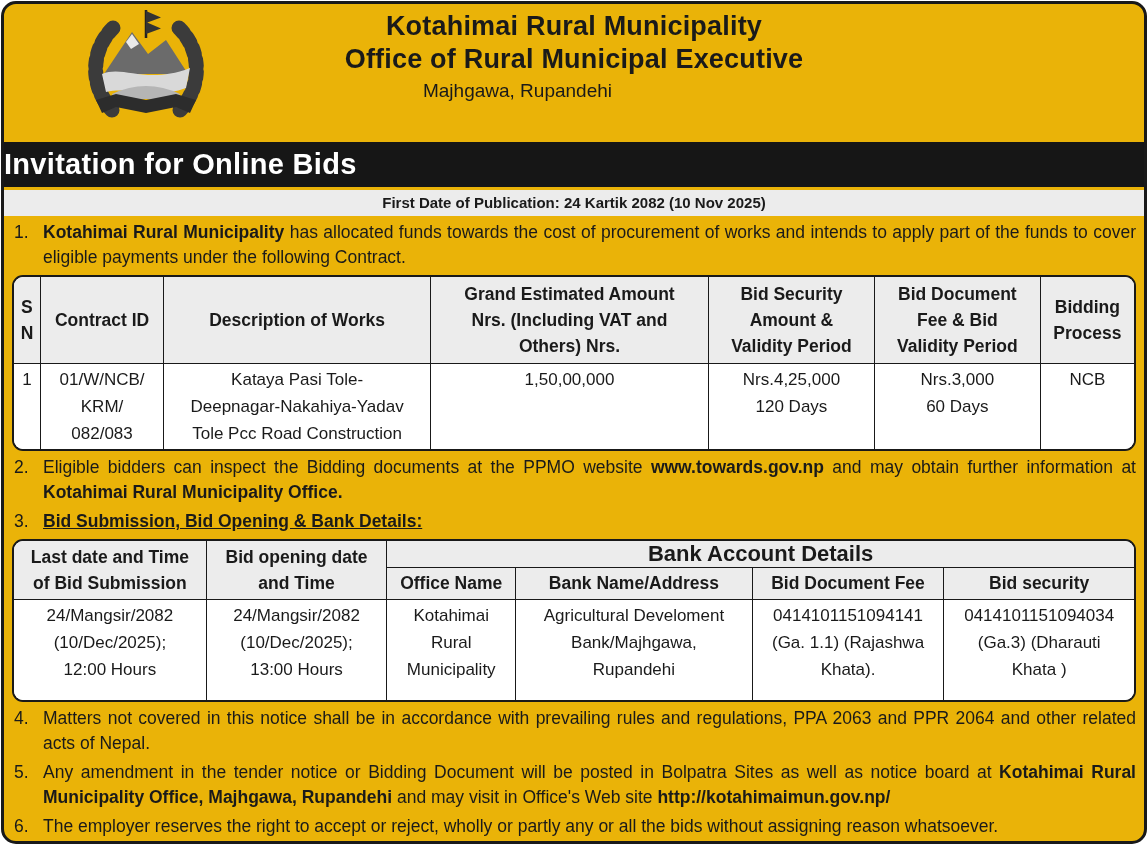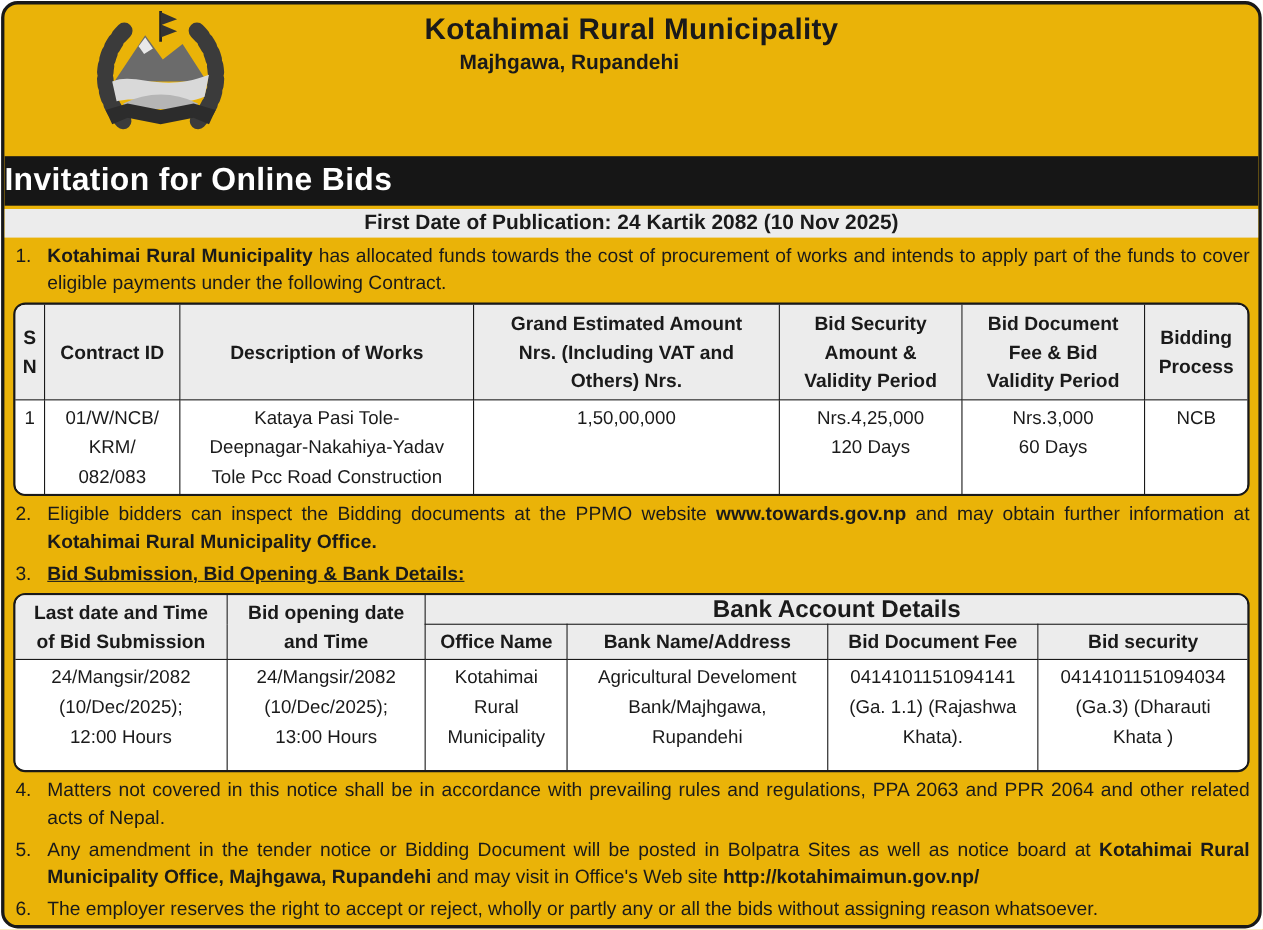--- a/index.html
+++ b/index.html
@@ -10,25 +10,25 @@
   }
   .sheet{
     position:absolute;left:1px;top:1px;width:1140px;height:837px;
     border:3px solid #191919;border-radius:15px;background:#eab308;overflow:hidden;
   }
   
   .hdr{position:relative;height:132px;padding-top:6px;}
   .hdr-logo{position:absolute;left:78px;top:4px;width:128px;height:120px;}
   .hdr-line1,.hdr-line2{text-align:center;font-weight:bold;font-size:27px;line-height:33px;letter-spacing:.2px;}
   .hdr-sub{padding-right:132px;}
-  .hdr-line3,.hdr-line4{text-align:center;font-weight:bold;font-size:19px;line-height:29px;padding-left:19px;}
+  .hdr-line3,.hdr-line4{text-align:center;font-weight:normal;font-size:19px;line-height:29px;padding-left:19px;}
   
   .banner{background:#161616;color:#fff;font-weight:bold;
           font-size:29px;height:45px;line-height:45px;letter-spacing:.3px;}
-  .pubbar{background:#ececec;text-align:center;font-weight:bold;font-size:19px;
+  .pubbar{background:#ececec;text-align:center;font-weight:bold;font-size:15px;
           height:26px;line-height:26px;margin-top:3px;}
   
   .item{display:flex;padding:0 8px 0 10px;font-size:17.5px;line-height:25px;margin-top:4px;}
   .item .num{width:29px;flex:none;}
   .item .txt{flex:1;text-align:justify;}
   .item .txt b{font-weight:bold;}
   .item.bold-item .txt{font-weight:bold;text-align:left;text-decoration:underline;}
   
   .tblwrap{margin:5px 8px 0 8px;border:2px solid #191919;border-radius:11px;overflow:hidden;background:#fff;}
   table{width:calc(100% + 2px);margin:-1px;border-collapse:collapse;table-layout:fixed;}
@@ -55,20 +55,21 @@
       <path d="M98,102 C119,80 121,44 97,20" fill="none" stroke="#3b3b3b" stroke-width="15" stroke-dasharray="7 5" stroke-linecap="round"></path>
       <line x1="64" y1="2" x2="64" y2="30" stroke="#222" stroke-width="2.5"></line>
       <path d="M64,3 L79,9.5 L64,15 Z M64,14 L79,20.5 L64,26 Z" fill="#333"></path>
       <path d="M22,66 L50,24 L66,46 L84,32 L106,66 Z" fill="#6b6b6b"></path>
       <path d="M44,34 L50,26 L57,36 L49,41 Z" fill="#e9e9e9"></path>
       <path d="M20,66 C42,57 64,77 108,60 L104,80 C72,92 48,78 24,84 Z" fill="#d9d9d9"></path>
       <path d="M30,86 Q64,70 98,86 L92,96 Q64,86 36,96 Z" fill="#b5b5b5"></path>
       <path d="M14,92 L34,86 L64,92 L94,86 L114,92 L108,105 L94,99 L64,105 L34,99 L20,105 Z" fill="#2c2c2c"></path>
     </svg>
     <div class="hdr-line1">Kotahimai Rural Municipality</div>
+    <div class="hdr-line2">Office of Rural Municipal Executive</div>
     <div class="hdr-sub">
       <div class="hdr-line3">Majhgawa, Rupandehi</div>
     </div>
   </div>
 
   <div class="banner">Invitation for Online Bids</div>
 
   <div class="pubbar">First Date of Publication: 24 Kartik 2082 (10 Nov 2025)</div>
 
   <div class="item">

